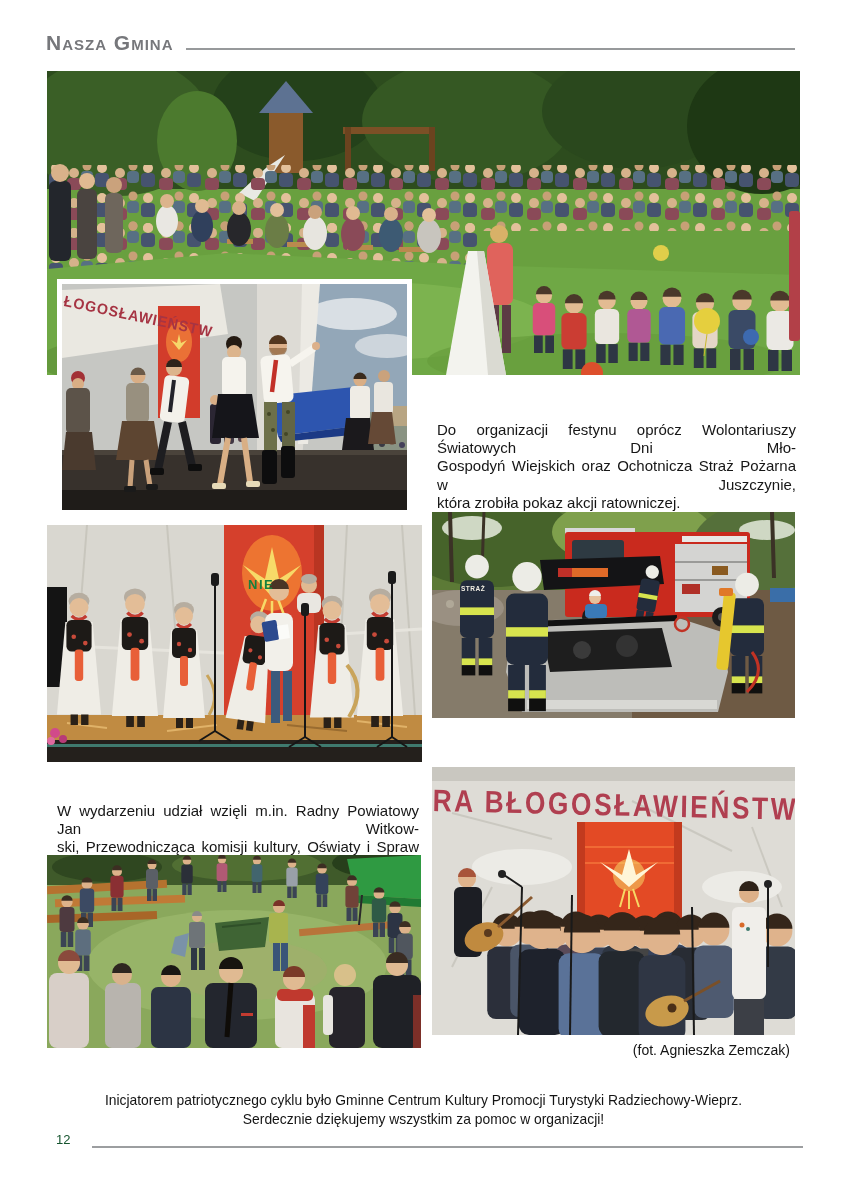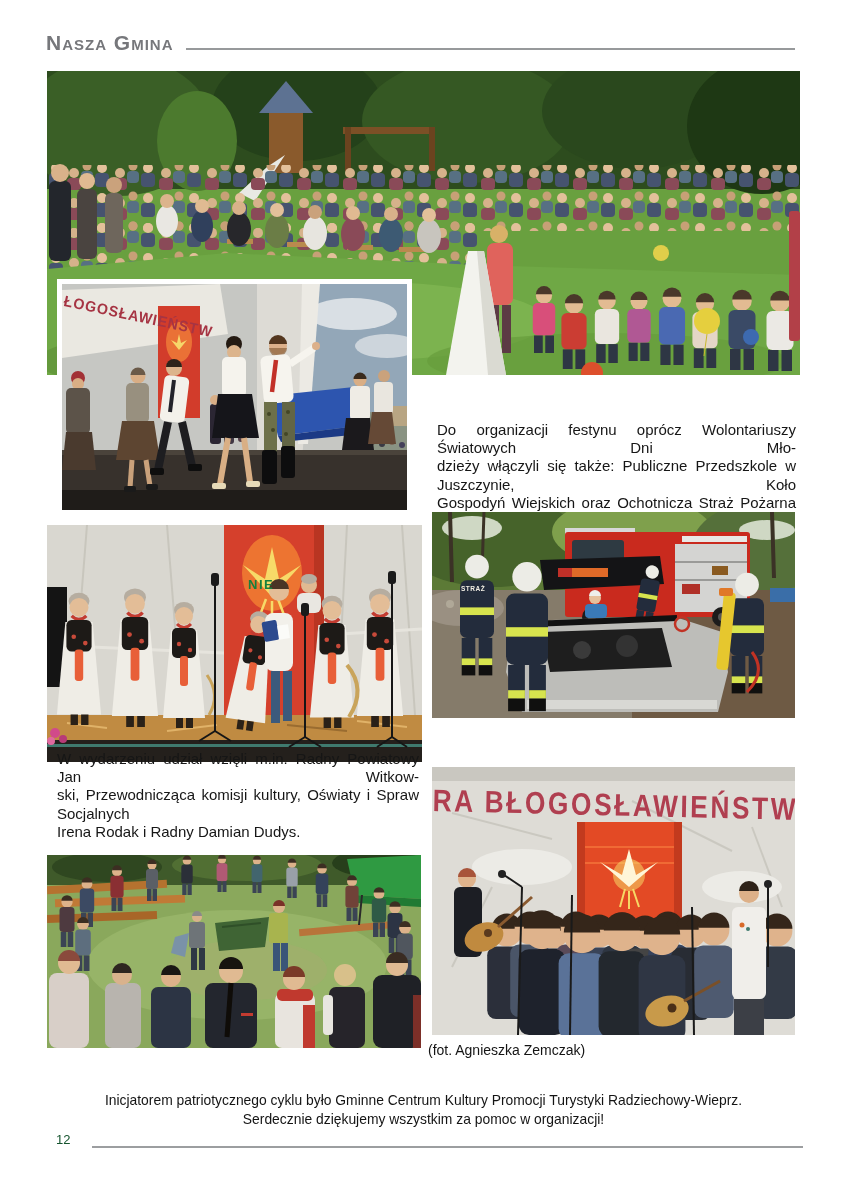--- a/index.html
+++ b/index.html
@@ -13,22 +13,22 @@
   .txtblock{position:absolute;font-size:15px;line-height:18.2px;color:#161616;}
   .jline{text-align:justify;text-align-last:justify;}
   .lline{text-align:left;}
   .ovl{position:absolute;font-weight:bold;white-space:nowrap;pointer-events:none;}
   .stage-banner-text{left:1px;top:16px;width:100%;font-size:31px;letter-spacing:3px;color:#b03f50;
                      transform:scaleX(0.85) rotate(1.2deg);transform-origin:0 0;}
   .dance-banner-text{left:4px;top:8px;font-size:15px;color:#a63443;transform:rotate(12deg) scaleX(0.95);
                      transform-origin:0 0;letter-spacing:1px;}
   .folk-banner-text{left:201px;top:52px;font-size:13px;color:#15803d;letter-spacing:1.5px;}
   .fire-jacket-text{left:29px;top:73px;font-size:6.5px;color:#f2efe4;letter-spacing:0.5px;}
-  .caption{position:absolute;left:428px;top:1042px;width:363px;box-sizing:border-box;
-           padding-right:25px;font-size:14px;color:#141414;}
+  .caption{position:absolute;left:452px;top:1042px;width:363px;box-sizing:border-box;
+           padding-right:25px;text-align:right;font-size:14px;color:#141414;}
   .footer{position:absolute;left:47px;top:1091px;width:753px;text-align:center;font-size:14.6px;
           line-height:18.6px;color:#141414;transform:scaleX(0.95);transform-origin:50% 0;}
   .pagenum{position:absolute;left:56px;top:1132px;font-size:13px;color:#14532d;}
   .pagenum-line{position:absolute;left:92px;top:1146px;width:711px;height:2px;background:#9c9ea0;}
 </style>
 </head>
 <body>
 
 <div class="page">
 
@@ -201,21 +201,20 @@
       <polygon points="284,134 308,134 312,166 280,166" fill="#1b191c"></polygon>
       <circle cx="322" cy="92" r="6" fill="#caa27c"></circle>
       <rect x="312" y="98" width="19" height="32" rx="4" fill="#e9e6df"></rect>
       <polygon points="310,128 330,128 334,160 306,160" fill="#654936"></polygon>
     </svg>
     <div class="ovl dance-banner-text">ŁOGOSŁAWIEŃSTW</div>
   </div>
 
   <div class="txtblock" style="left:437px;top:421px;width:359px;">
     <div class="jline">Do organizacji festynu oprócz Wolontariuszy Światowych Dni Mło-</div>
-    <div class="jline">dzieży włączyli się także: Publiczne Przedszkole w Juszczynie, Koło</div>
     <div class="jline">Gospodyń Wiejskich oraz Ochotnicza Straż Pożarna w Juszczynie,</div>
     <div class="lline">która zrobiła pokaz akcji ratowniczej.</div>
   </div>
 
   <div class="photo" style="left:47px;top:525px;width:375px;height:237px;">
     <svg viewBox="0 0 375 237" preserveAspectRatio="none">
       <defs>
         <g id="fwT">
           <ellipse cx="0" cy="-118" rx="10" ry="8" fill="#b6ada0"></ellipse>
           <circle cx="0" cy="-112" r="9" fill="#e3bd97"></circle>
@@ -348,21 +347,21 @@
       <use href="#ffT" transform="translate(95,195) scale(2.1)"></use>
       <use href="#ffT" transform="translate(315,178) scale(1.7)"></use>
       <rect x="288" y="80" width="12" height="78" rx="4" fill="#e6c72e" transform="rotate(6 294 119)"></rect>
       <rect x="287" y="76" width="14" height="8" rx="2" fill="#e07828"></rect>
       <path d="M320,140 q15,20 -5,40" stroke="#c13224" stroke-width="3" fill="none"></path>
       <circle cx="250" cy="112" r="7" fill="none" stroke="#c13224" stroke-width="2.5"></circle>
     </svg>
     <div class="ovl fire-jacket-text">STRAŻ</div>
   </div>
 
-  <div class="txtblock" style="left:57px;top:750px;width:362px;">
+  <div class="txtblock" style="left:57px;top:802px;width:362px;">
     <div class="jline">W wydarzeniu udział wzięli m.in. Radny Powiatowy Jan Witkow-</div>
     <div class="jline">ski, Przewodnicząca komisji kultury, Oświaty i Spraw Socjalnych</div>
     <div class="lline">Irena Rodak i Radny Damian Dudys.</div>
   </div>
 
   <div class="photo" style="left:432px;top:767px;width:363px;height:268px;">
     <svg viewBox="0 0 363 268" preserveAspectRatio="none">
       <defs>
         <g id="sfT">
           <circle cx="0" cy="-40" r="7" fill="#dfb38c"></circle>

